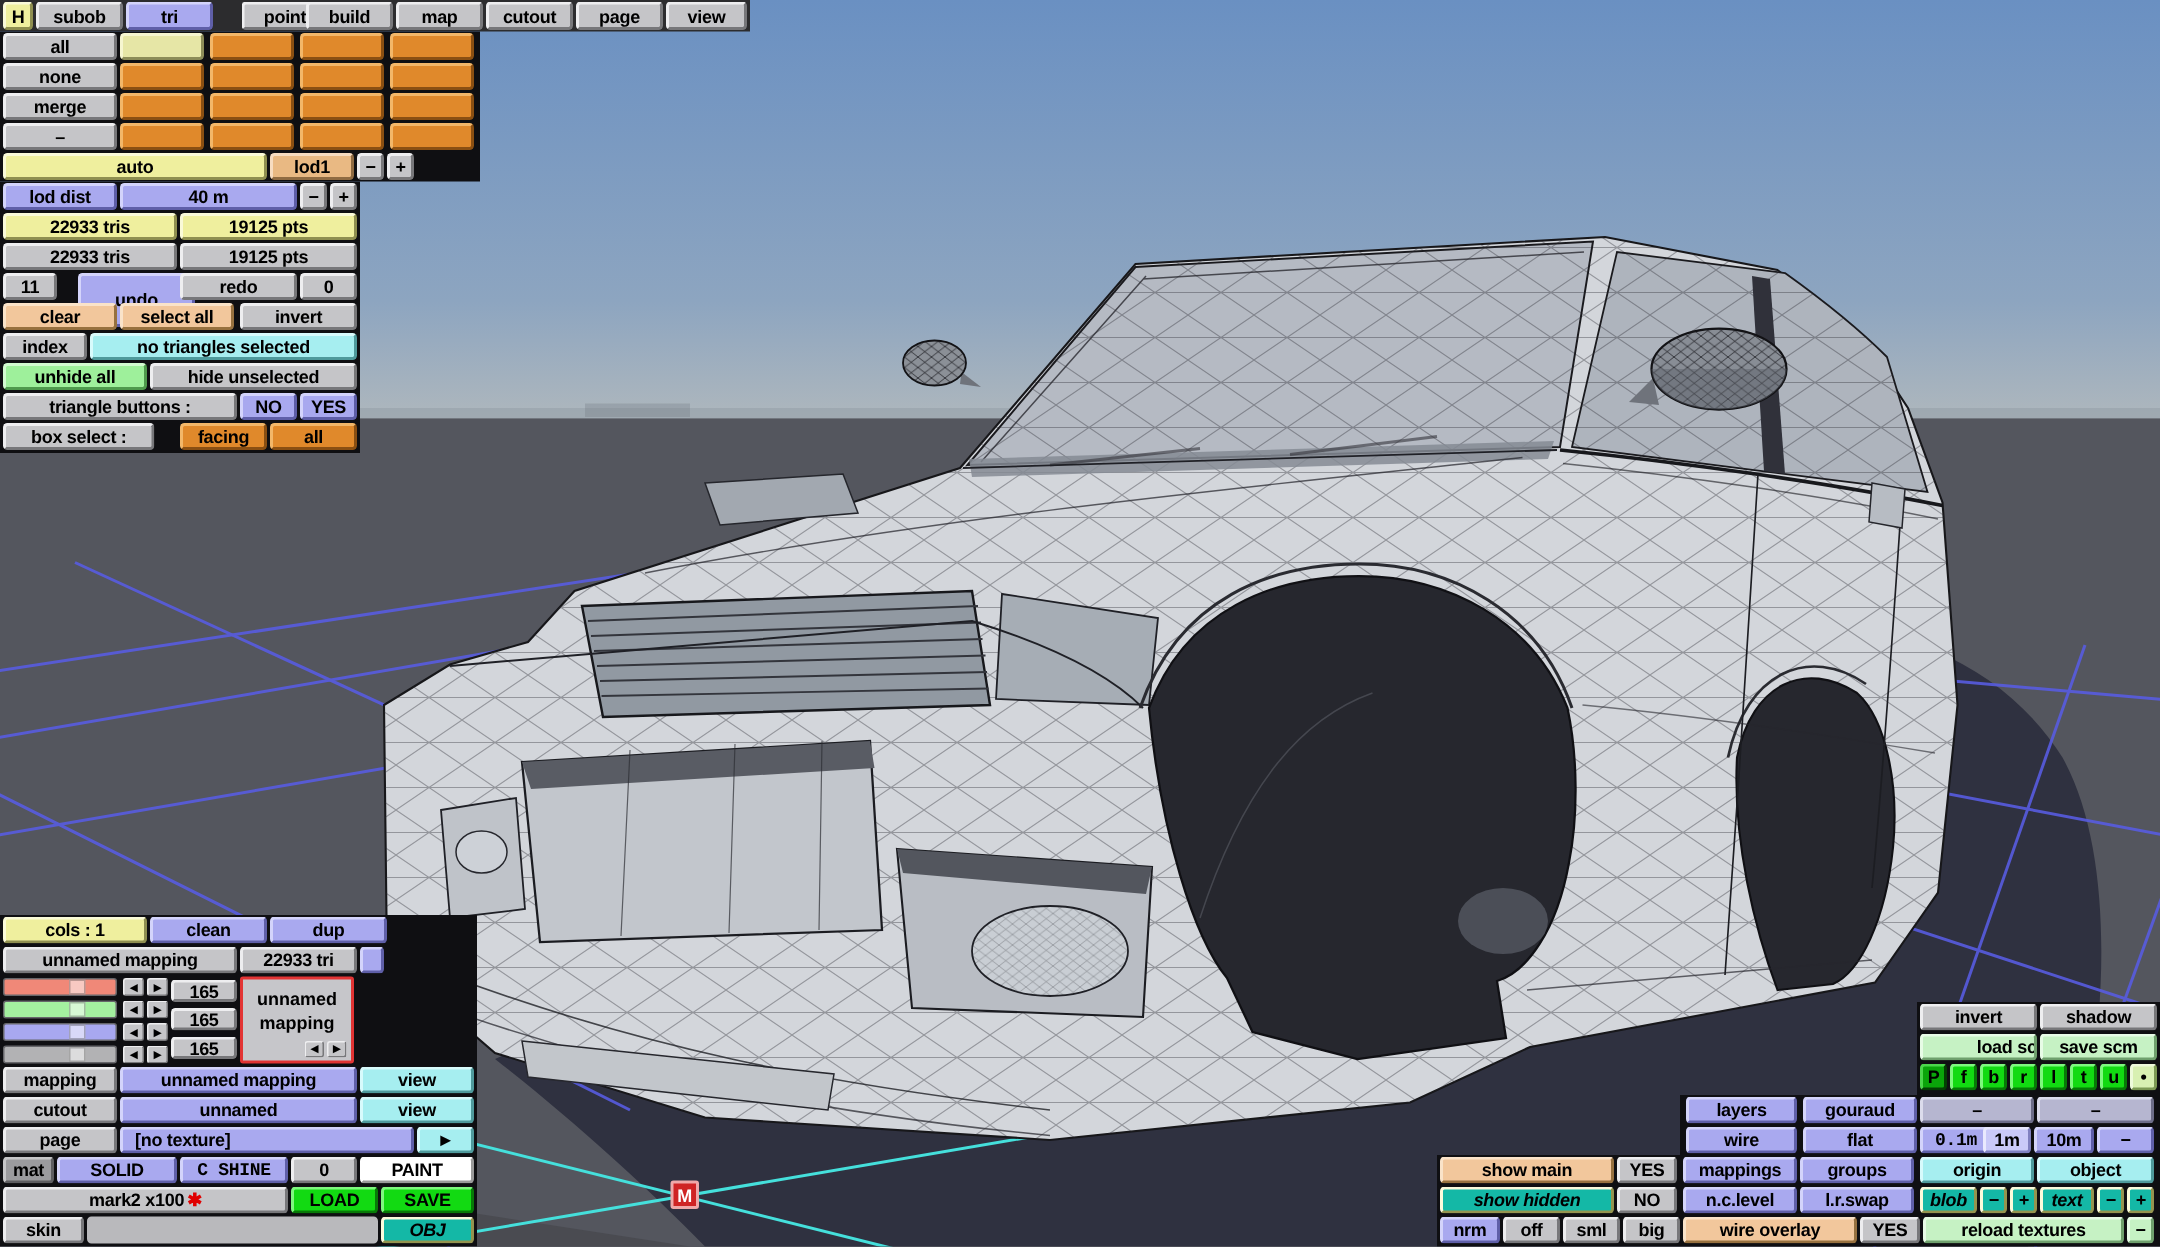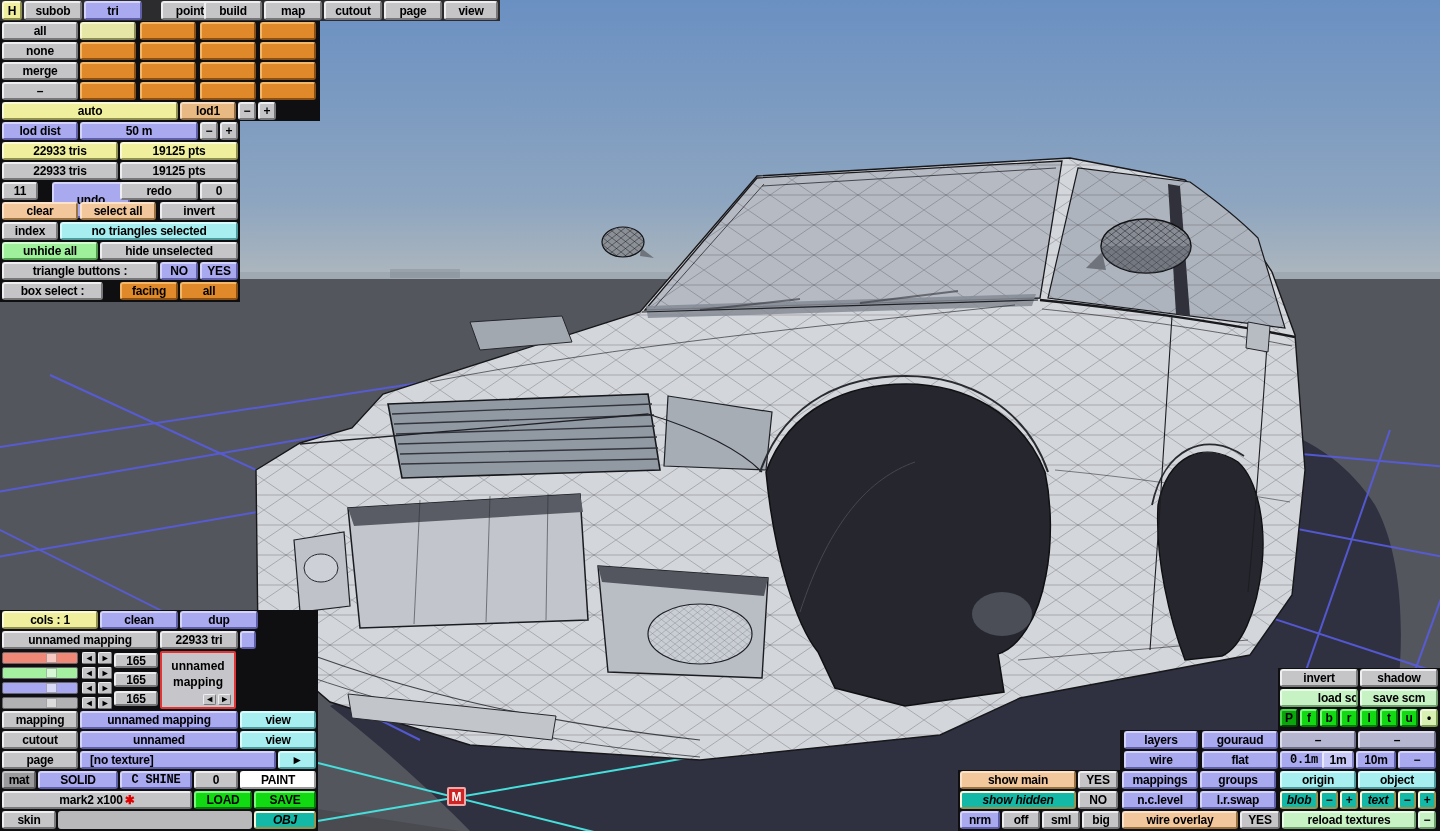--- a/index.html
+++ b/index.html
@@ -215,21 +215,21 @@
   <div class="b or" style="left:260px;top:61px;width:56px;height:18px;"></div>
 
   <div class="b yw" style="left:2px;top:81px;width:176px;height:18px;">auto</div>
   <div class="b tn" style="left:180px;top:81px;width:56px;height:18px;">lod1</div>
   <div class="b gy" style="left:238px;top:81px;width:18px;height:18px;">−</div>
   <div class="b gy" style="left:258px;top:81px;width:18px;height:18px;">+</div>
 </div>
 
 <div class="panel" style="left:0;top:121px;width:240px;height:181px;">
   <div class="b pu" style="left:2px;top:1px;width:76px;height:18px;">lod dist</div>
-  <div class="b pu" style="left:80px;top:1px;width:118px;height:18px;">50 m</div>
+  <div class="b pu" style="left:80px;top:1px;width:118px;height:18px;">40 m</div>
   <div class="b gy" style="left:200px;top:1px;width:18px;height:18px;">−</div>
   <div class="b gy" style="left:220px;top:1px;width:18px;height:18px;">+</div>
 
   <div class="b yw" style="left:2px;top:21px;width:116px;height:18px;">22933 tris</div>
   <div class="b yw" style="left:120px;top:21px;width:118px;height:18px;">19125 pts</div>
   <div class="b gy" style="left:2px;top:41px;width:116px;height:18px;">22933 tris</div>
   <div class="b gy" style="left:120px;top:41px;width:118px;height:18px;">19125 pts</div>
 
   <div class="b gy" style="left:2px;top:61px;width:36px;height:18px;">11</div>
   <div class="b pu" style="left:52px;top:61px;width:78px;height:36px;">undo</div>

